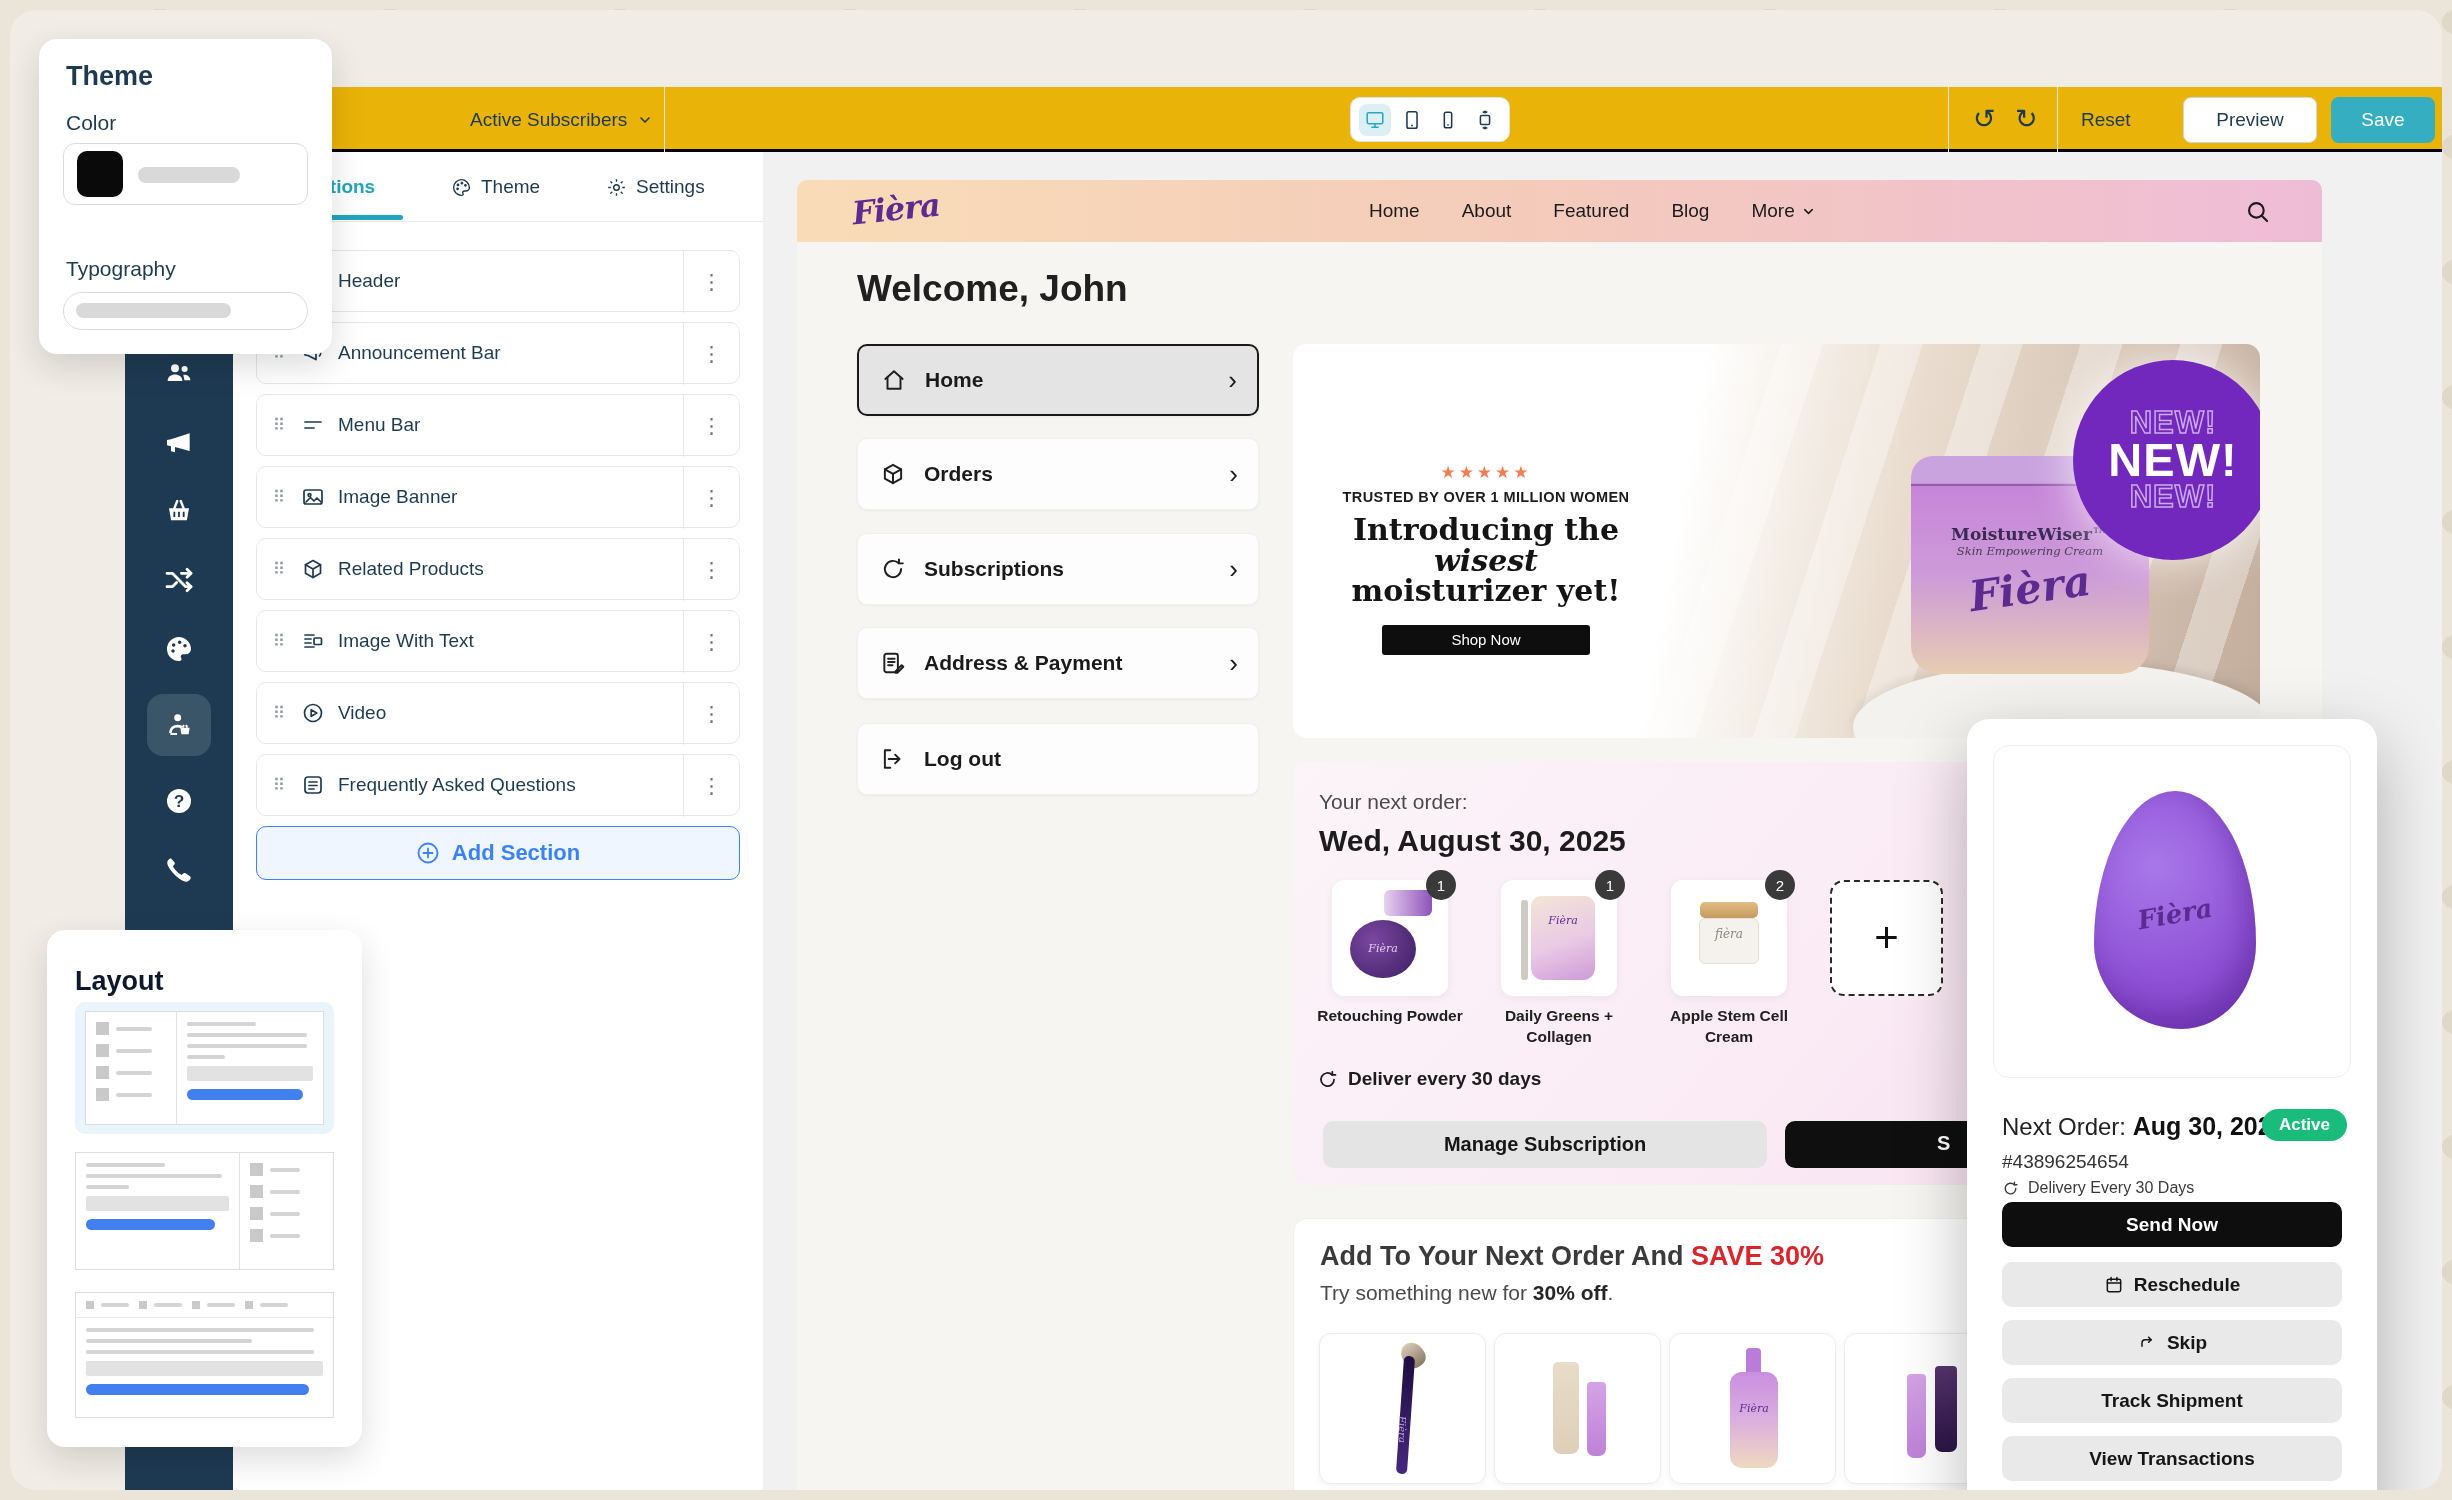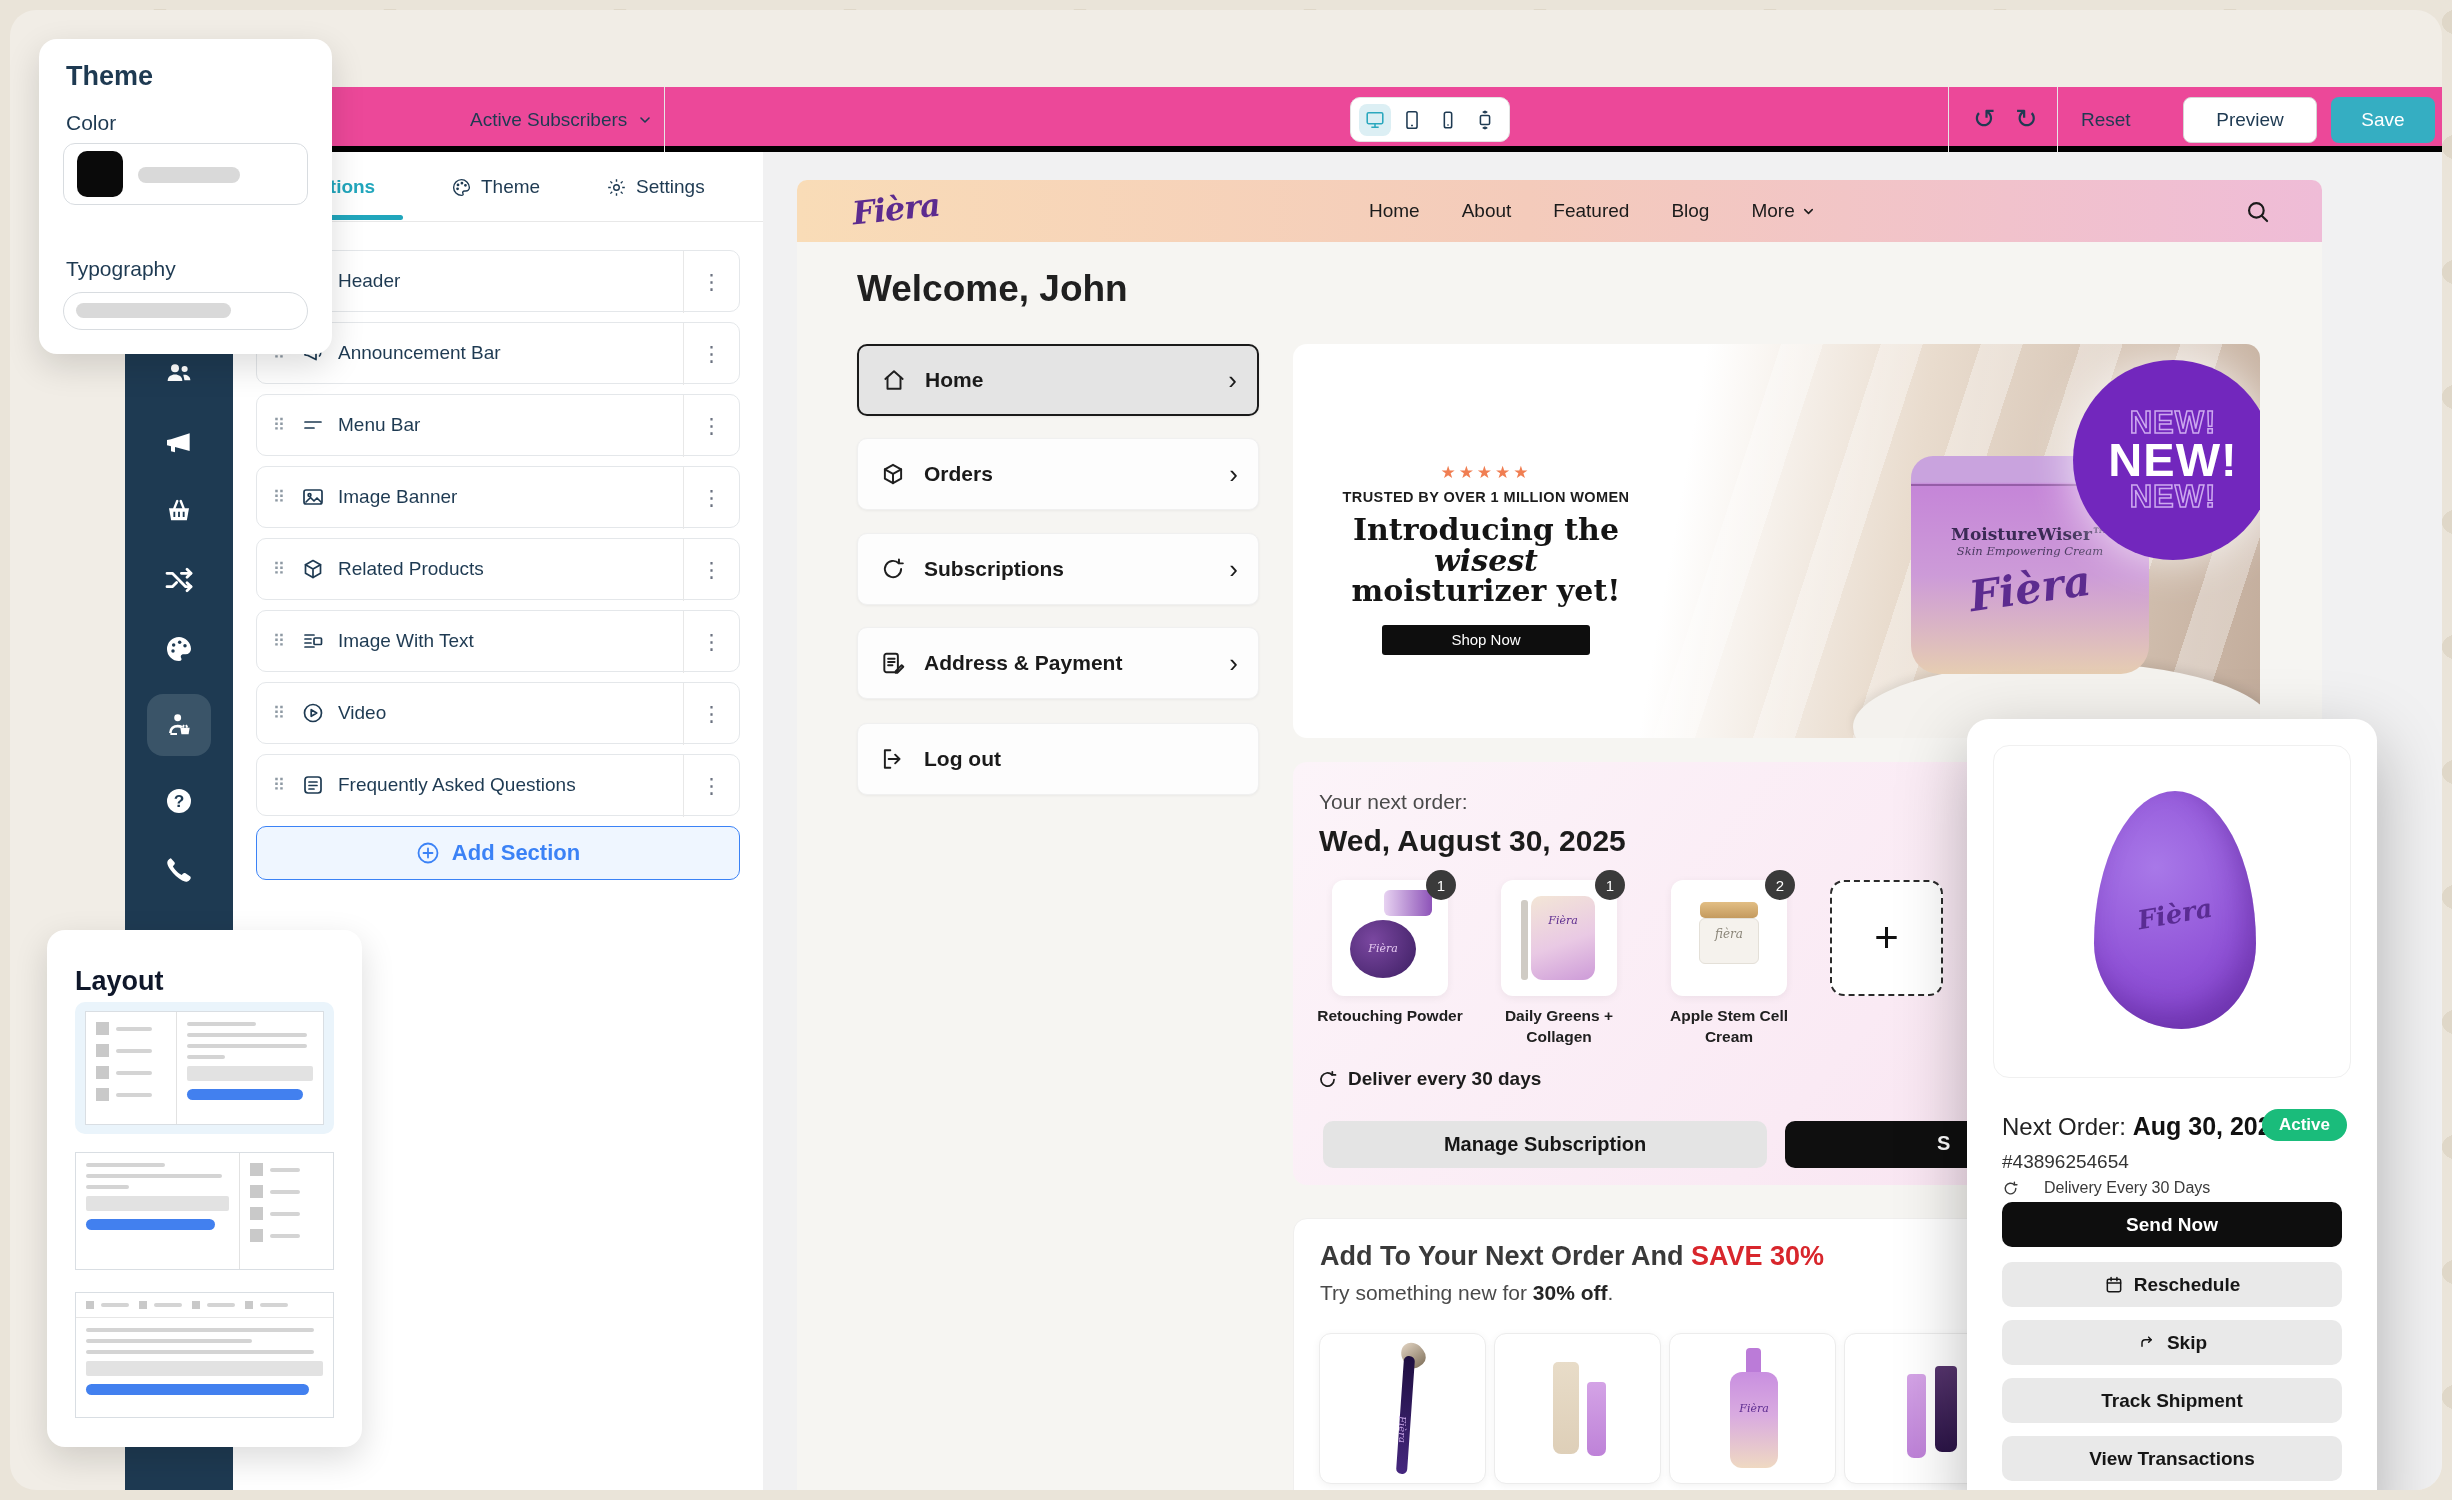--- a/index.html
+++ b/index.html
@@ -10,21 +10,21 @@
     background-image:
       radial-gradient(ellipse 26px 18px at 30px 26px, #E0D8C9 60%, transparent 61%),
       radial-gradient(ellipse 20px 14px at 95px 72px, #E2DBCE 60%, transparent 61%),
       radial-gradient(ellipse 30px 22px at 160px 22px, #DFD7C8 60%, transparent 61%),
       radial-gradient(ellipse 16px 12px at 200px 95px, #E3DCCF 60%, transparent 61%);
     background-size:230px 125px;
   }
   .app { position:absolute; inset:10px; background:#F1EDE6; border-radius:26px; overflow:hidden; }
 
   
-  .toolbar { position:absolute; left:115px; right:0; top:77px; height:65px; background:#ec4899; border-bottom:6px solid #000000; z-index:2; }
+  .toolbar { position:absolute; left:115px; right:0; top:77px; height:65px; background:#eab308; border-bottom:3px solid #000000; z-index:2; }
   .audience { position:absolute; left:345px; top:0; height:65px; display:flex; align-items:center; gap:10px; font-size:19px; color:#1E3A52; cursor:pointer; }
   .vdiv { position:absolute; top:0; width:1px; height:65px; background:#E6E6E6; }
   .device-group { position:absolute; left:1225px; top:10px; width:160px; height:45px; border:1px solid #E3E3E3; border-radius:10px; background:#fff; display:flex; align-items:center; justify-content:space-around; padding:0 6px; }
   .dev { width:32px; height:32px; display:flex; align-items:center; justify-content:center; border-radius:8px; cursor:pointer; }
   .dev svg { stroke:#1E3A52; fill:none; stroke-width:1.7; }
   .dev.active { background:#DCEFF4; }
   .dev.active svg { stroke:#2BA8BE; }
   .undoredo { font-size:27px; color:#1E3A52; cursor:pointer; line-height:65px; position:absolute; top:0; }
   .reset-btn { position:absolute; left:1956px; top:0; height:65px; line-height:65px; font-size:19px; color:#1E3A52; cursor:pointer; }
   .preview-btn { position:absolute; left:2058px; top:10px; width:134px; height:46px; background:#fff; border:1px solid #D5D5D5; border-radius:8px; font-size:19px; color:#1E3A52; text-align:center; line-height:44px; cursor:pointer; }
@@ -128,21 +128,21 @@
   
   .order-card { position:absolute; left:1957px; top:709px; width:410px; height:810px; background:#fff; border-radius:22px; box-shadow:0 24px 70px rgba(0,0,0,.28); z-index:20; }
   .sponge-tile { position:absolute; left:26px; top:26px; width:358px; height:333px; border:1px solid #F0F0F0; border-radius:16px; background:#fff; }
   .sponge { position:absolute; left:100px; top:45px; width:162px; height:238px; border-radius:50% 50% 46% 54% / 64% 64% 36% 36%;
     background:radial-gradient(circle at 38% 32%, #A878E8 0%, #9154D8 55%, #7E3EC6 100%); box-shadow:inset -10px -16px 28px rgba(70,20,120,.35); }
   .sponge-script { position:absolute; left:0; top:108px; width:100%; text-align:center; font-size:26px; color:#5A2C93; transform:rotate(-10deg); }
   .oc-line { position:absolute; left:35px; top:393px; font-size:24px; color:#222; }
   .oc-line b { font-size:25px; color:#111; }
   .active-pill { position:absolute; right:30px; top:390px; background:#1ABC7B; color:#fff; font-size:17px; font-weight:bold; border-radius:999px; padding:6px 17px; }
   .oc-num { position:absolute; left:35px; top:432px; font-size:19px; color:#333; }
-  .oc-del { position:absolute; left:35px; top:460px; font-size:16px; color:#3A3A3A; display:flex; align-items:center; gap:25px; }
+  .oc-del { position:absolute; left:35px; top:460px; font-size:16px; color:#3A3A3A; display:flex; align-items:center; gap:9px; }
   .oc-btn { position:absolute; left:35px; width:340px; height:45px; border-radius:10px; font-size:19px; font-weight:bold; display:flex; align-items:center; justify-content:center; gap:10px; cursor:pointer; }
   .oc-btn.black { background:#0E0E0E; color:#fff; }
   .oc-btn.gray { background:#E9E9E9; color:#161616;text-align:center; }
   .oc-btn svg { width:20px; height:20px; stroke:#161616; fill:none; stroke-width:1.8; stroke-linecap:round; stroke-linejoin:round; }
 
   
   .theme-panel { position:absolute; left:29px; top:29px; width:293px; height:315px; background:#fff; border-radius:18px; box-shadow:0 12px 34px rgba(0,0,0,.14); z-index:30; }
   .tp-title { position:absolute; left:27px; top:22px; font-size:27px; font-weight:bold; color:#1E3A52; }
   .tp-label { position:absolute; left:27px; font-size:21px; color:#1E3A52; }
   .tp-colorfield { position:absolute; left:24px; top:104px; width:245px; height:62px; border:1.5px solid #D8DCE0; border-radius:12px; cursor:pointer; }

